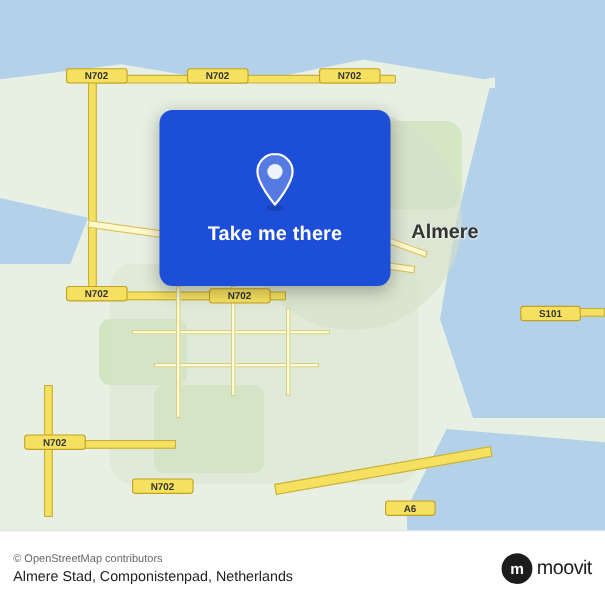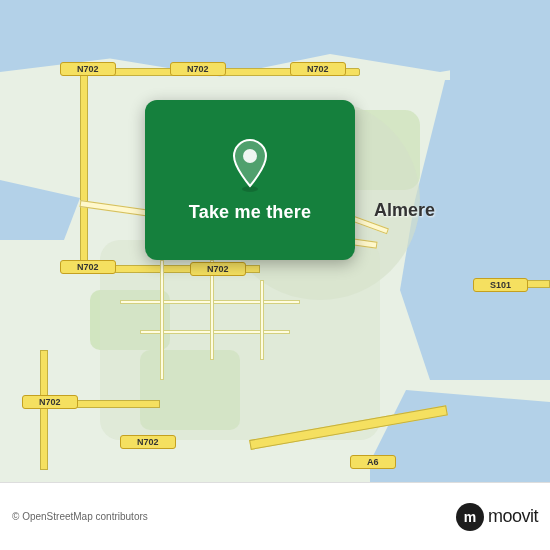--- a/index.html
+++ b/index.html
@@ -253,21 +253,21 @@
       text-shadow: 1px 1px 2px rgba(255,255,255,0.8);
     }
 
     
     .popup-overlay {
       position: absolute;
       top: 100px;
       left: 145px;
       width: 210px;
       height: 160px;
-      background: #15803d;
+      background: #1d4ed8;
       border-radius: 12px;
       display: flex;
       flex-direction: column;
       align-items: center;
       justify-content: center;
       box-shadow: 0 4px 16px rgba(0,0,0,0.3);
       cursor: pointer;
       z-index: 10;
     }
 
@@ -390,18 +390,19 @@
       <circle cx="22" cy="18" r="7" fill="white" fill-opacity="0.9"></circle>
     </svg>
     <span class="popup-button-text">Take me there</span>
   </div>
 
 </div>
 
 <div class="bottom-bar">
   <div class="bottom-left">
     <span class="osm-credit">© OpenStreetMap contributors</span>
+    <span class="location-name">Almere Stad, Componistenpad, Netherlands</span>
   </div>
   <div class="moovit-logo">
     <div class="moovit-icon">m</div>
     <span class="moovit-text">moovit</span>
   </div>
 </div>
 
 </body></html>

